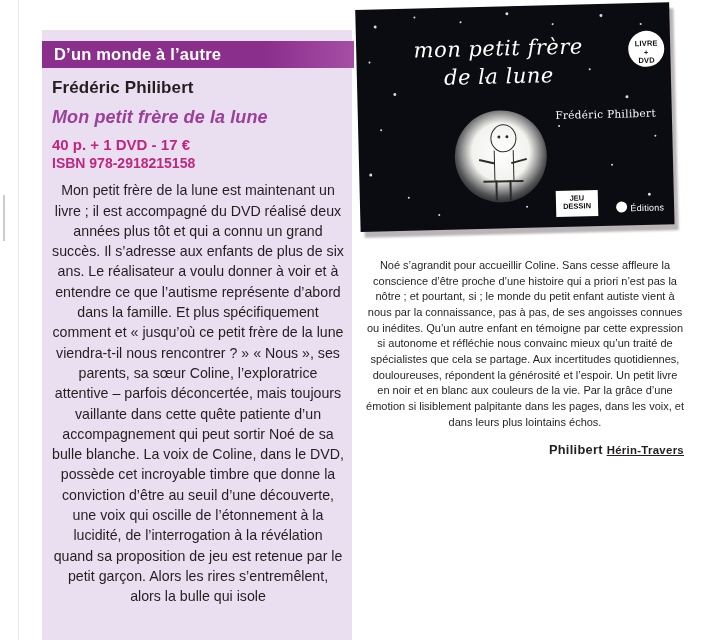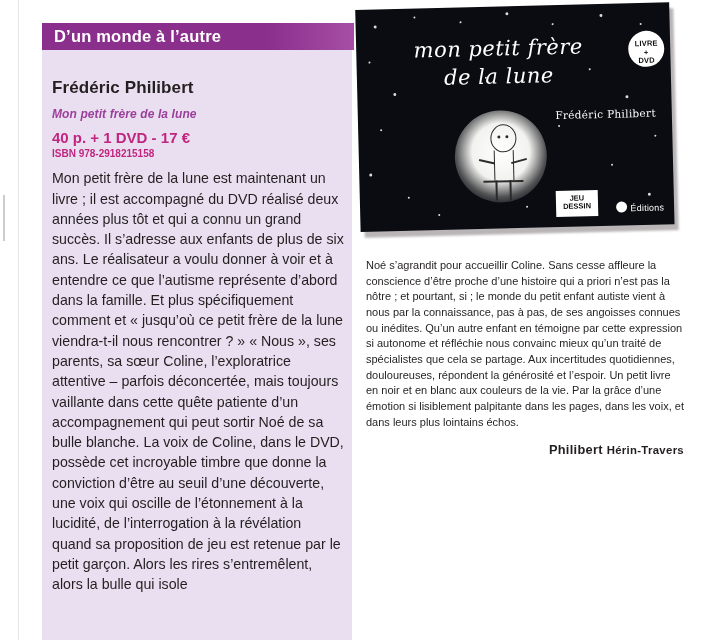--- a/index.html
+++ b/index.html
@@ -42,21 +42,21 @@
     top: 30px;
     width: 310px;
     height: 610px;
     background: #eadff0;
   }
 
   
   .header-bar {
     position: absolute;
     left: 42px;
-    top: 23px;
+    top: 41px;
     width: 312px;
     height: 27px;
     background: #8e2f8e;
     background: linear-gradient(to right, #8b2f8c 0%, #8b2f8c 72%, #a64ea6 100%);
   }
   .header-title {
     position: absolute;
     left: 12px;
     top: 4px;
     color: #ffffff;
@@ -74,47 +74,47 @@
     width: 292px;
   }
   .author {
     font-size: 17px;
     font-weight: bold;
     color: #231f20;
     margin: 0 0 9px 0;
     letter-spacing: 0.1px;
   }
   .book-title {
-    font-size: 12px;
+    font-size: 18px;
     font-style: italic;
     color: #9b3f9b;
     font-weight: bold;
     margin: 0 0 8px 0;
     letter-spacing: 0.1px;
   }
   .price {
     font-size: 15px;
     font-weight: bold;
     color: #c0267f;
     margin: 0;
     line-height: 1.25;
   }
   .isbn {
-    font-size: 10px;
+    font-size: 14px;
     font-weight: bold;
     color: #c0267f;
     margin: 0 0 8px 0;
     line-height: 1.25;
   }
   .body-text {
     font-size: 14.2px;
     line-height: 1.43;
     color: #231f20;
     margin: 0;
-    text-align: left;
+    text-align: center;
   }
 
   
   .col2 {
     position: absolute;
     left: 366px;
     top: 258px;
     width: 318px;
   }
   .col2 .body-text {
@@ -124,20 +124,21 @@
   .signature {
     margin-top: 12px;
     text-align: right;
     font-size: 12.8px;
     font-weight: bold;
     letter-spacing: 0.3px;
     color: #231f20;
   }
   .signature .small-caps {
     font-size: 11.4px;
+    text-decoration: underline;
   }
 
   
   .cover-wrap {
     position: absolute;
     left: 358px;
     top: 6px;
     width: 320px;
     height: 232px;
     transform: rotate(-1.4deg);

